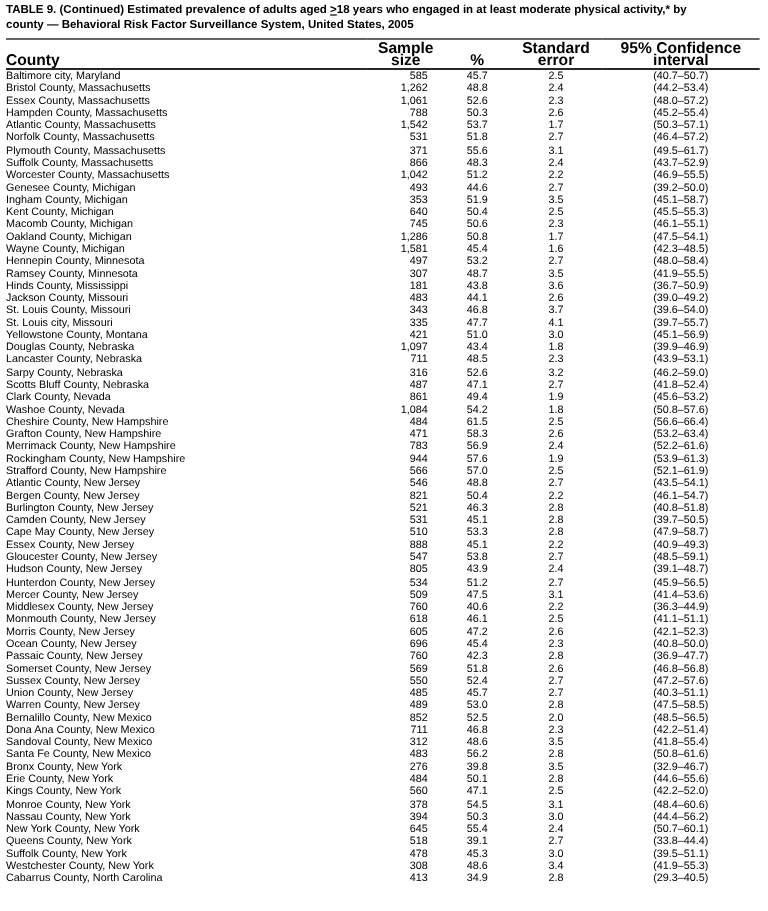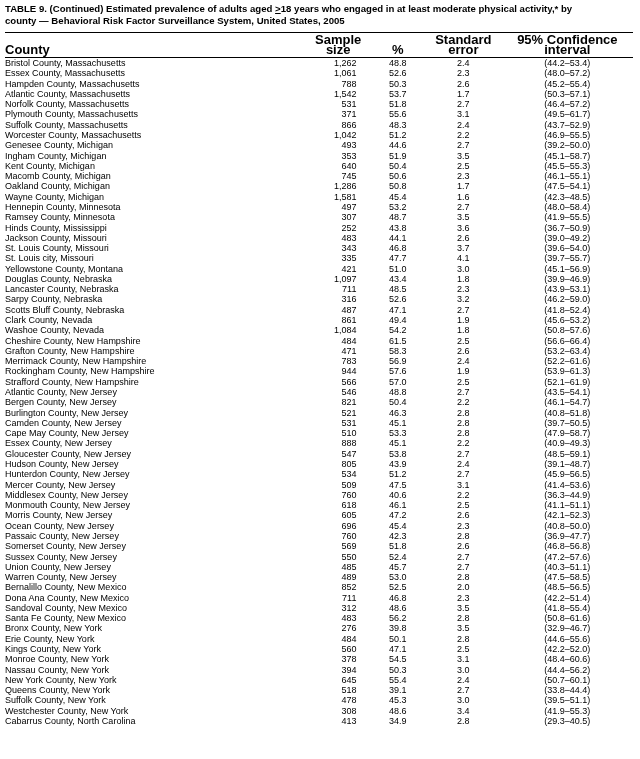--- a/index.html
+++ b/index.html
@@ -63,20 +63,27 @@
 size</th>
         <th class="col-pct">%</th>
         <th class="col-se">Standard
 error</th>
         <th class="col-ci">95% Confidence
 interval</th>
       </tr>
     </thead>
     <tbody>
         <tr>
+          <td class="col-county">Baltimore city, Maryland</td>
+          <td class="col-sample">585</td>
+          <td class="col-pct">45.7</td>
+          <td class="col-se">2.5</td>
+          <td class="col-ci">(40.7–50.7)</td>
+        </tr>
+        <tr>
           <td class="col-county">Bristol County, Massachusetts</td>
           <td class="col-sample">1,262</td>
           <td class="col-pct">48.8</td>
           <td class="col-se">2.4</td>
           <td class="col-ci">(44.2–53.4)</td>
         </tr>
         <tr>
           <td class="col-county">Essex County, Massachusetts</td>
           <td class="col-sample">1,061</td>
           <td class="col-pct">52.6</td>
@@ -176,21 +183,21 @@
         </tr>
         <tr>
           <td class="col-county">Ramsey County, Minnesota</td>
           <td class="col-sample">307</td>
           <td class="col-pct">48.7</td>
           <td class="col-se">3.5</td>
           <td class="col-ci">(41.9–55.5)</td>
         </tr>
         <tr>
           <td class="col-county">Hinds County, Mississippi</td>
-          <td class="col-sample">252</td>
+          <td class="col-sample">181</td>
           <td class="col-pct">43.8</td>
           <td class="col-se">3.6</td>
           <td class="col-ci">(36.7–50.9)</td>
         </tr>
         <tr>
           <td class="col-county">Jackson County, Missouri</td>
           <td class="col-sample">483</td>
           <td class="col-pct">44.1</td>
           <td class="col-se">2.6</td>
           <td class="col-ci">(39.0–49.2)</td>

